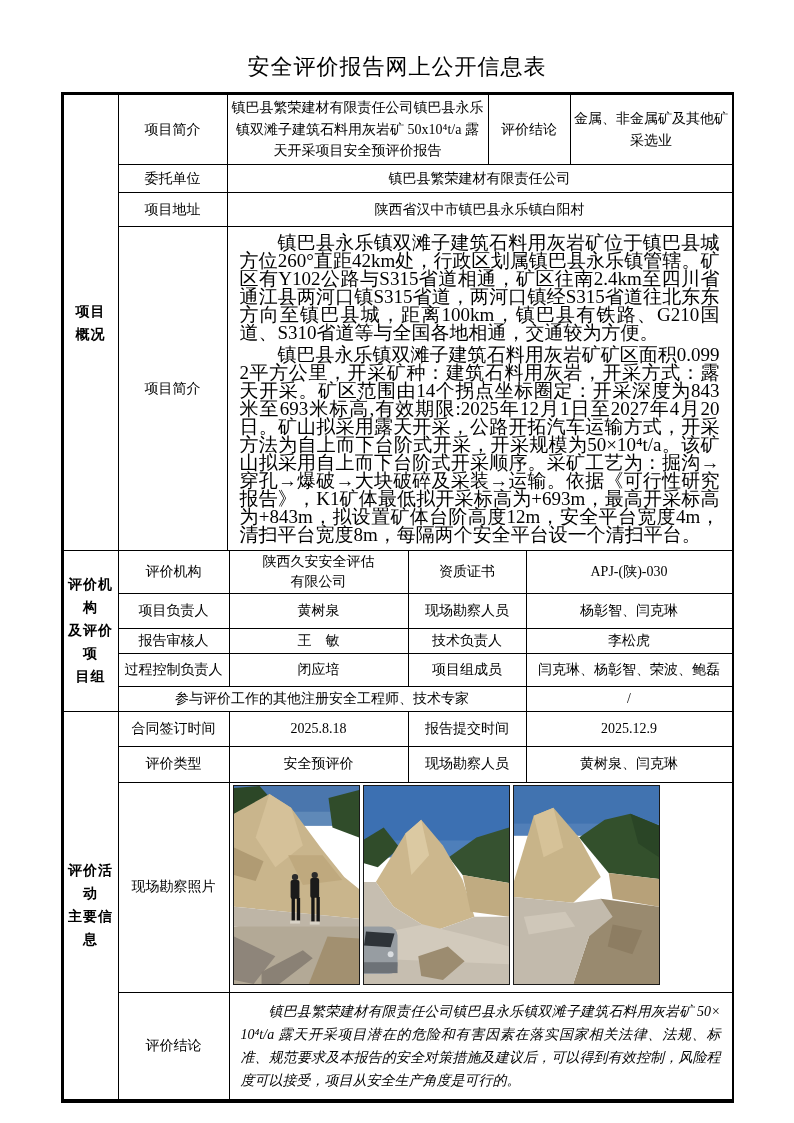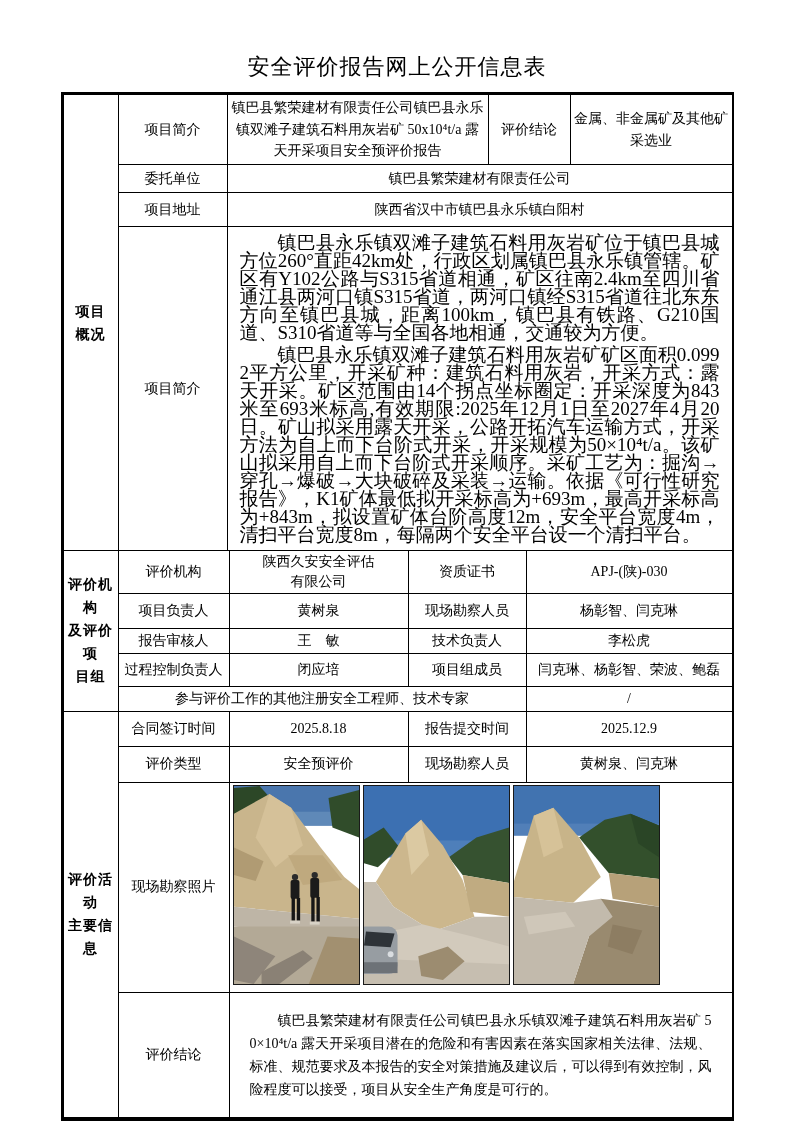--- a/index.html
+++ b/index.html
@@ -59,24 +59,25 @@
     text-indent:2em;
     font-size:19px;
     line-height:18px;
   }
   td.concl-cell{
     text-align:justify;
     padding:4px 8px;
     vertical-align:middle;
   }
   .concl-cell p{
-    margin:12px;
+    margin:3px;
     text-indent:2em;
     font-size:14px;
     line-height:23px;
+    font-style:italic;
   }
   .photos{
     display:flex;
     gap:3px;
     padding:2px 0 2px 3px;
     align-items:flex-start;
   }
   .photo{
     height:200px;
     border:1px solid #1a1a1a;

